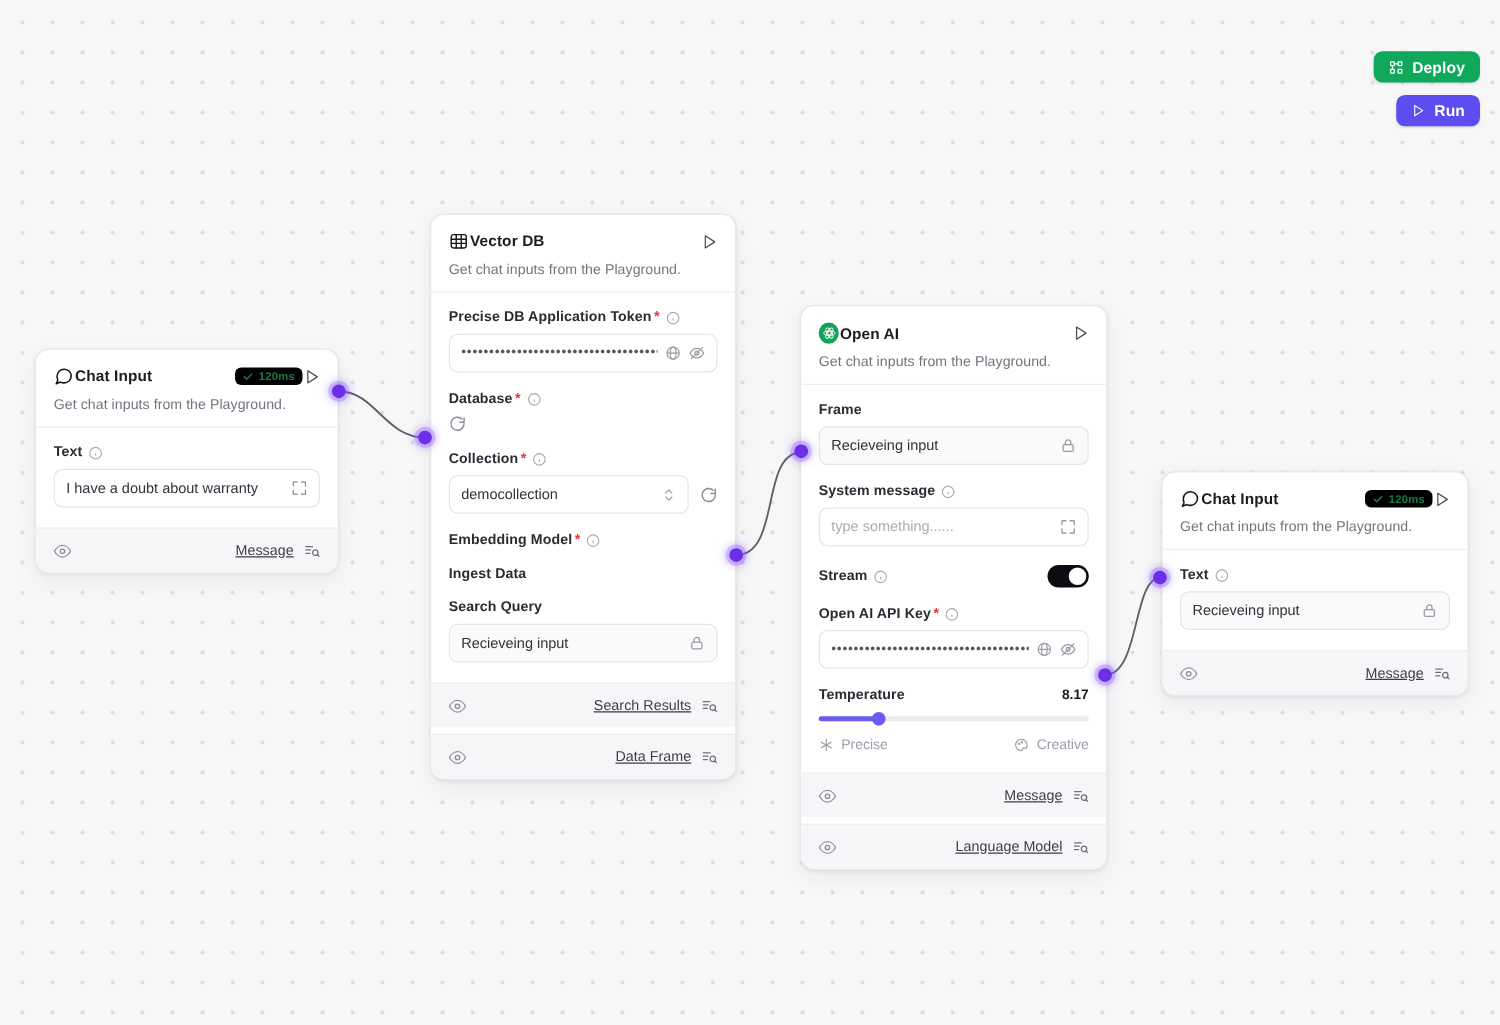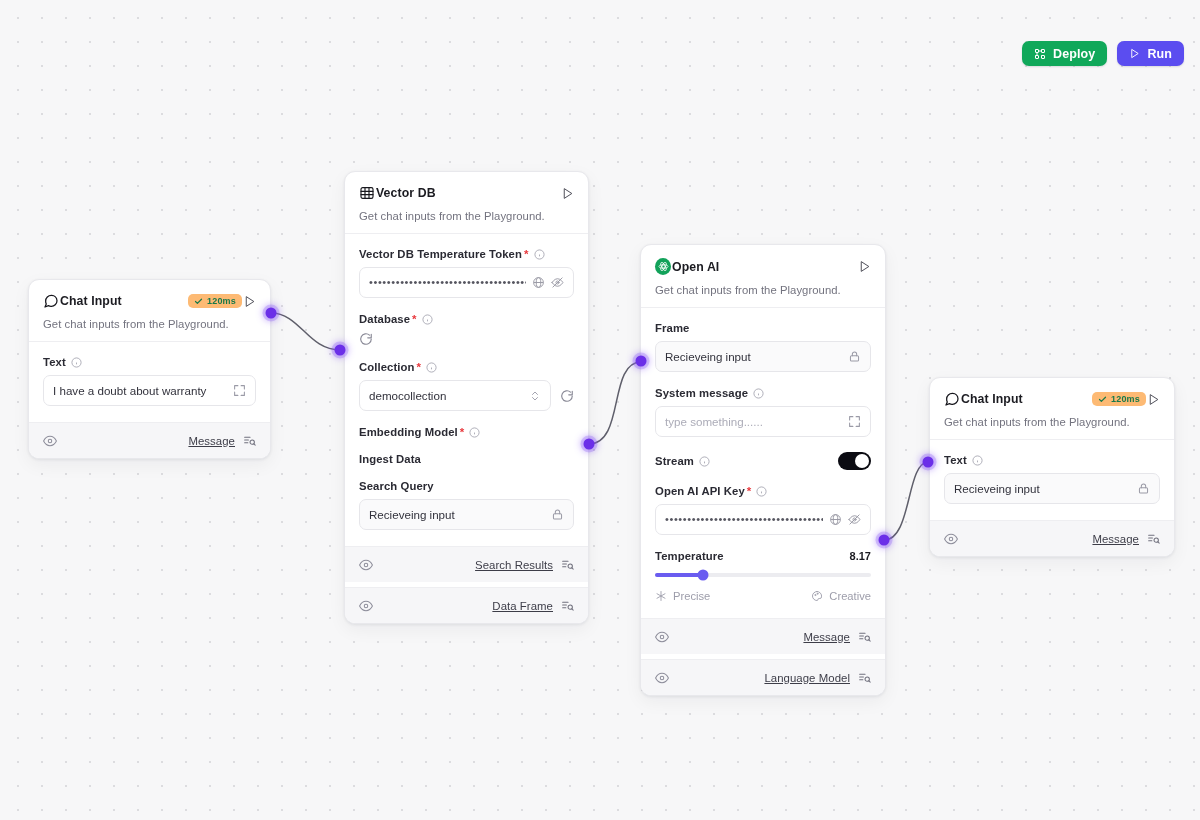--- a/index.html
+++ b/index.html
@@ -14,20 +14,21 @@
     background-size: 24px 24px;
     background-position: 6px 6px;
     position: relative;
   }
 
   
   .topbar {
     position: absolute; top: 41px; right: 16px;
     display: flex; align-items: flex-end; gap: 10px;
     z-index: 40;
+    flex-direction: column;
   }
   .btn {
     display: inline-flex; align-items: center; gap: 7px;
     height: 25px; padding: 0 12px;
     border-radius: 7px; border: none;
     font-size: 12.5px; font-weight: 600; color: #fff;
     cursor: pointer; letter-spacing: .1px;
     box-shadow: 0 1px 2px rgba(16,24,40,.13);
   }
   .btn-deploy { background: #10a85a; }
@@ -57,21 +58,21 @@
   .node-title-row { display: flex; align-items: center; gap: 1px; }
   .node-icon { width: 16px; height: 16px; flex: 0 0 16px; display: block; }
   .node-icon.round {
     width: 17px; height: 17px; border-radius: 50%;
     background: #12a25a; display: flex; align-items: center; justify-content: center;
   }
   .node-title { font-size: 12.3px; font-weight: 700; color: #1b1b21; letter-spacing: .1px; }
   .spacer { flex: 1 1 auto; }
   .badge {
     display: inline-flex; align-items: center; gap: 4px;
-    background: #fdba74; color: #18794a;
+    background: #000000; color: #18794a;
     border-radius: 5px; padding: 2px 6px;
     font-size: 9px; font-weight: 600; letter-spacing: .2px;
   }
   .play-icon { width: 13px; height: 13px; color: #4b4b55; flex: 0 0 13px; cursor: pointer; }
   .node-desc { margin-top: 9px; font-size: 11.3px; color: #73737f; letter-spacing: .05px; }
   .divider { height: 1px; background: #eeeef1; }
 
   .node-body { padding: 14px 14px 16px 14px; }
   .field + .field { margin-top: 15px; }
   .flabel {
@@ -233,21 +234,21 @@
             <polygon points="6 3 20 12 6 21 6 3"></polygon>
           </svg>
       </div>
       <div class="node-desc">Get chat inputs from the Playground.</div>
     </div>
     <div class="divider"></div>
     <div class="node-body">
 
       <div class="field">
         <div class="flabel">
-          <span>Vector  DB Temperature Token</span>
+          <span>Precise  DB Application Token</span>
             <span class="req">*</span>
           <svg class="info" viewBox="0 0 24 24" fill="none" stroke="currentColor" stroke-width="2">
               <circle cx="12" cy="12" r="10"></circle>
               <line x1="12" y1="16" x2="12" y2="12"></line>
               <line x1="12" y1="8" x2="12.01" y2="8"></line>
             </svg>
         </div>
         <div class="input">
           <span class="dots">••••••••••••••••••••••••••••••••••••••••••</span>
           <svg class="ico" viewBox="0 0 24 24" fill="none" stroke="currentColor" stroke-width="1.8">

